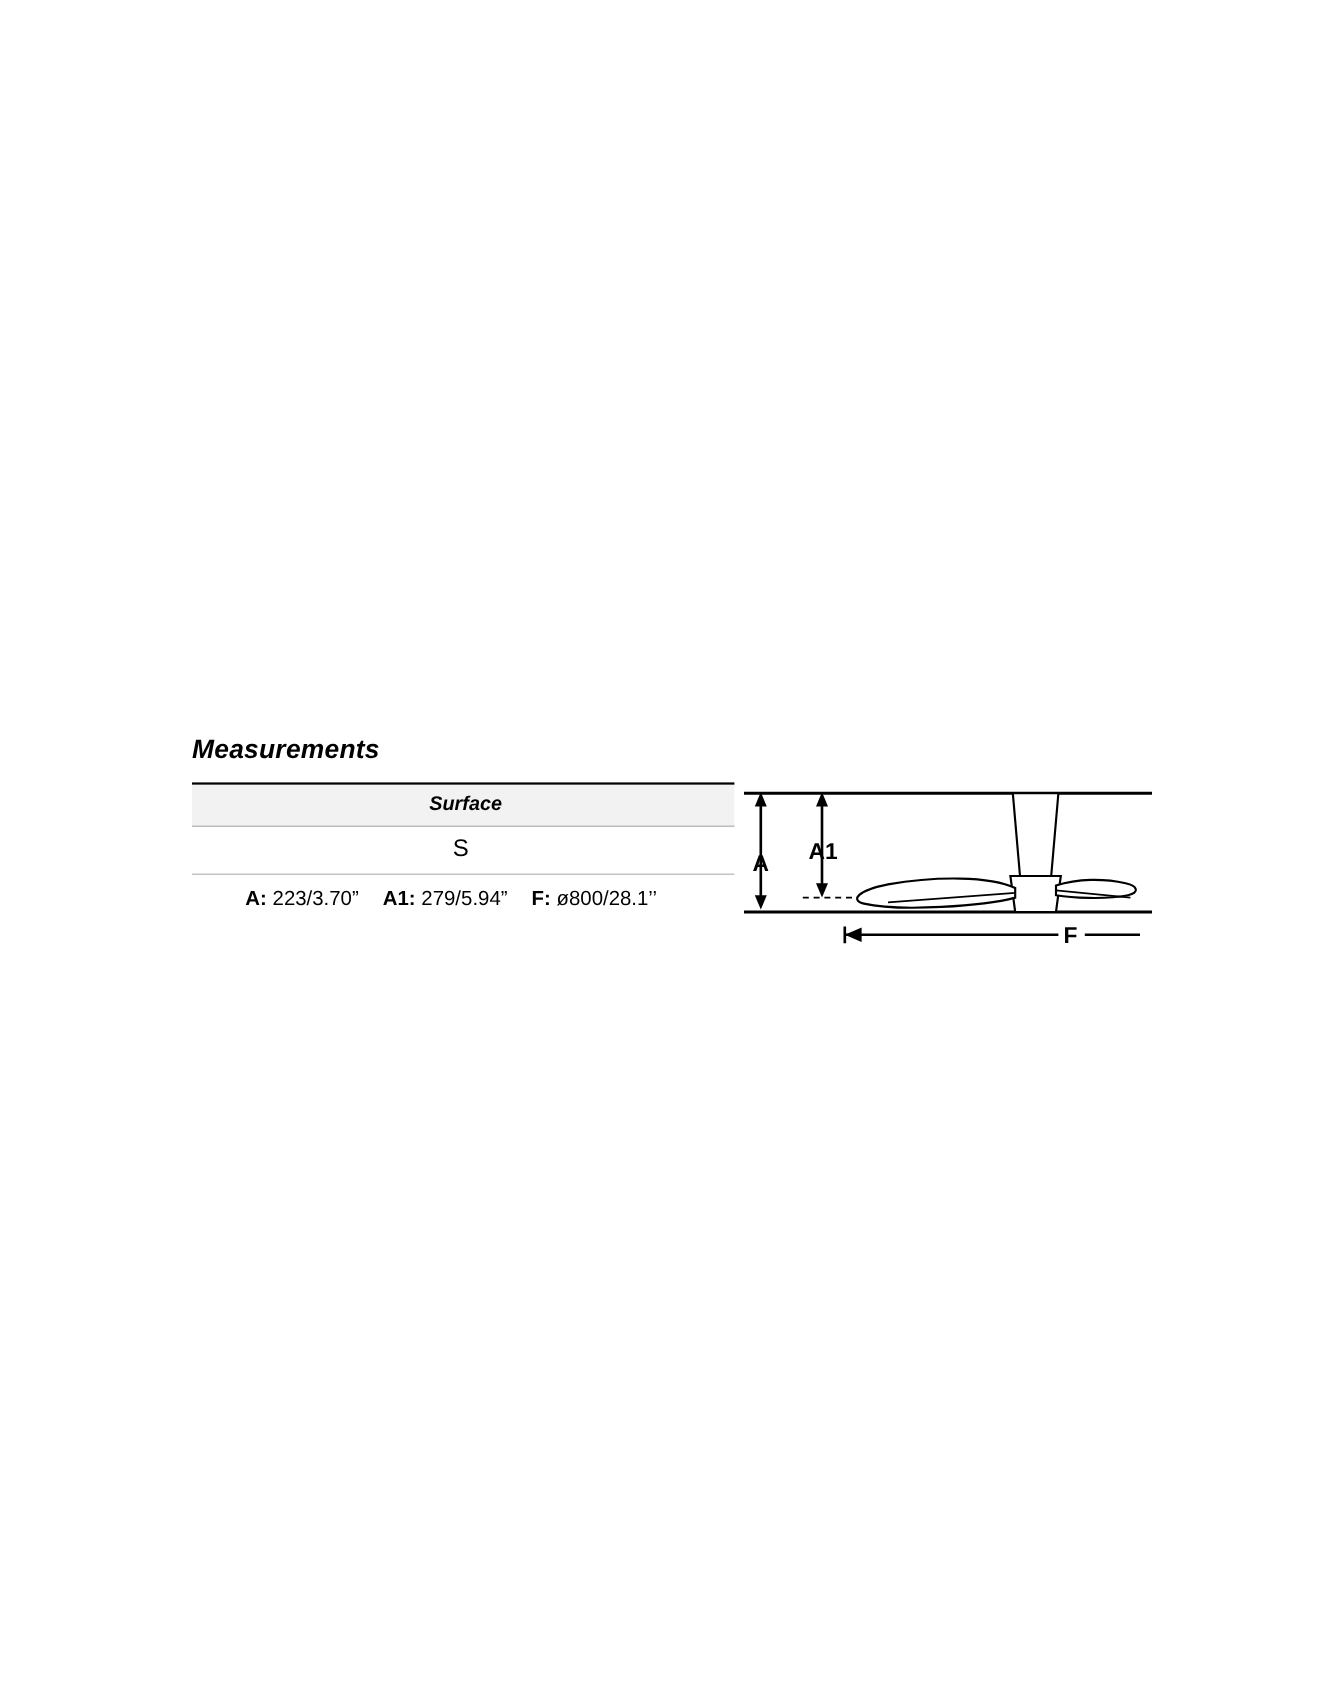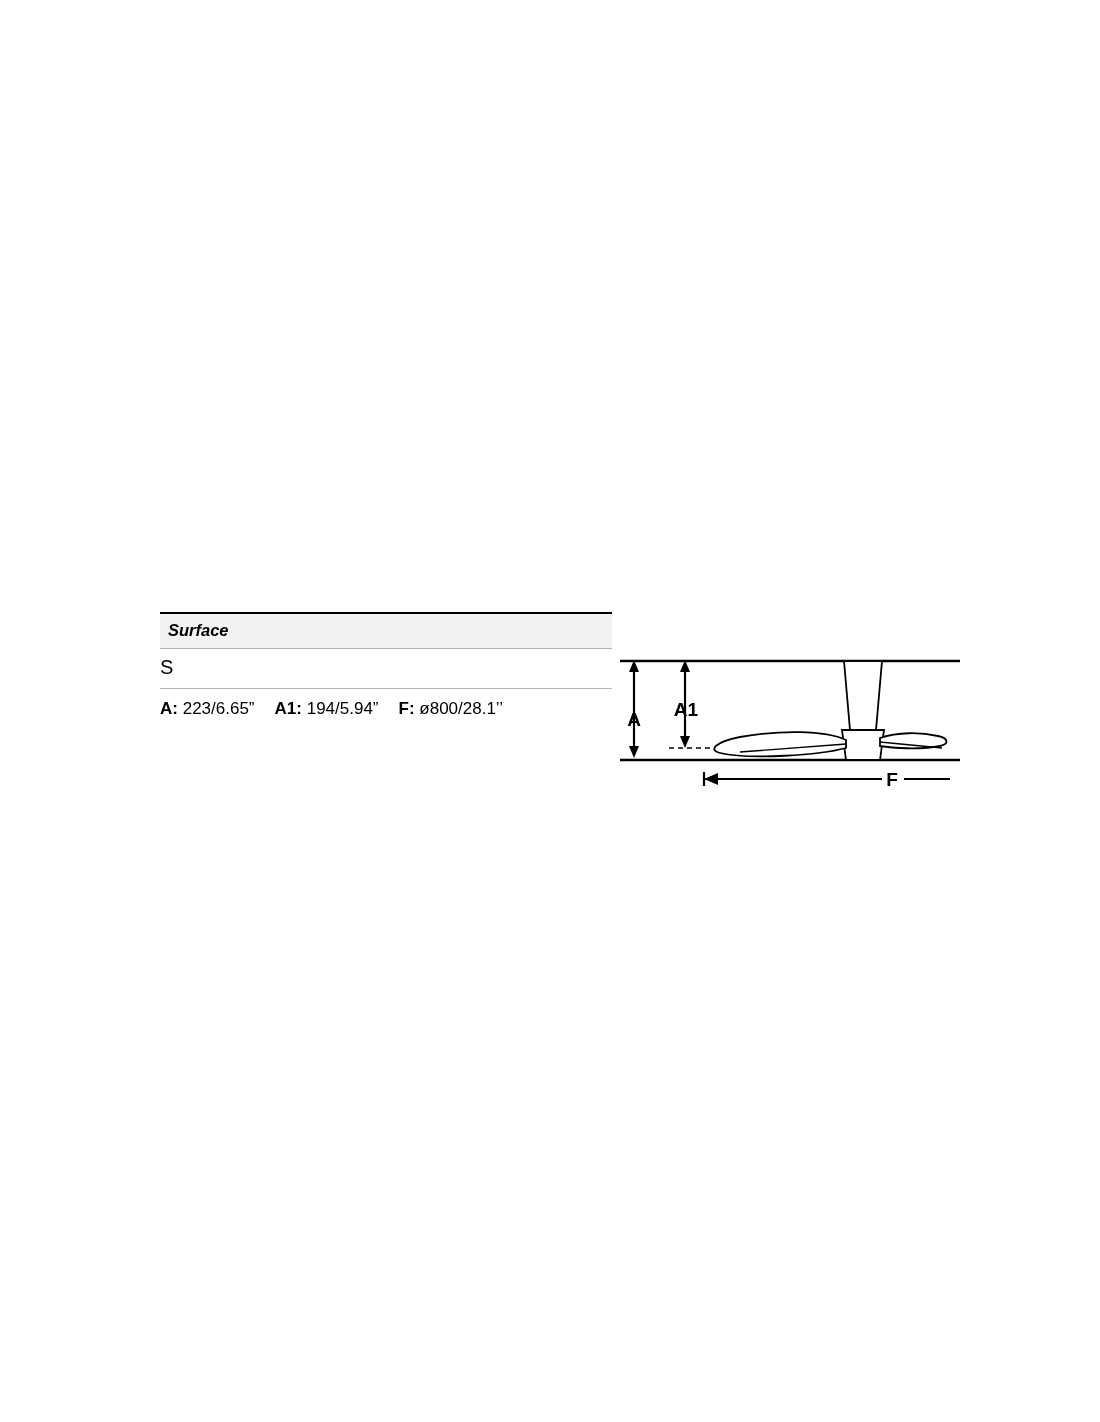--- a/index.html
+++ b/index.html
@@ -28,20 +28,21 @@
     font-weight: bold;
     font-style: italic;
     letter-spacing: 0.2px;
     color: #000;
     margin: 0 0 14px 0;
   }
 
   .table-col {
     width: 452px;
     position: relative;
+    text-align: center;
   }
 
   .rule-top {
     border-top: 2px solid #000;
   }
 
   .header-row {
     background: #f2f2f2;
     padding: 7px 4px 8px 8px;
     border-bottom: 1px solid #b0b0b0;
@@ -86,40 +87,41 @@
   }
   .diagram svg {
     display: block;
   }
 </style>
 </head>
 <body>
 
 <div class="measurements-block">
 
+  <h2 class="section-title">Measurements</h2>
 
   <div class="table-col">
 
     <div class="rule-top"></div>
 
     <div class="header-row">
       <span>Surface</span>
     </div>
 
     <div class="code-row">
       <span>S</span>
     </div>
 
     <div class="dims-row">
       <span class="dim-group">
         <span class="lbl">A:</span>
-        <span class="val">223/6.65”</span>
+        <span class="val">223/3.70”</span>
       </span><span class="dim-group">
         <span class="lbl">A1:</span>
-        <span class="val">194/5.94”</span>
+        <span class="val">279/5.94”</span>
       </span><span class="dim-group">
         <span class="lbl">F:</span>
         <span class="val">ø800/28.1’’</span>
       </span>
     </div>
 
   </div>
 
   <div class="diagram">
     <svg width="390" height="150" viewBox="0 0 390 150" xmlns="http://www.w3.org/2000/svg">

